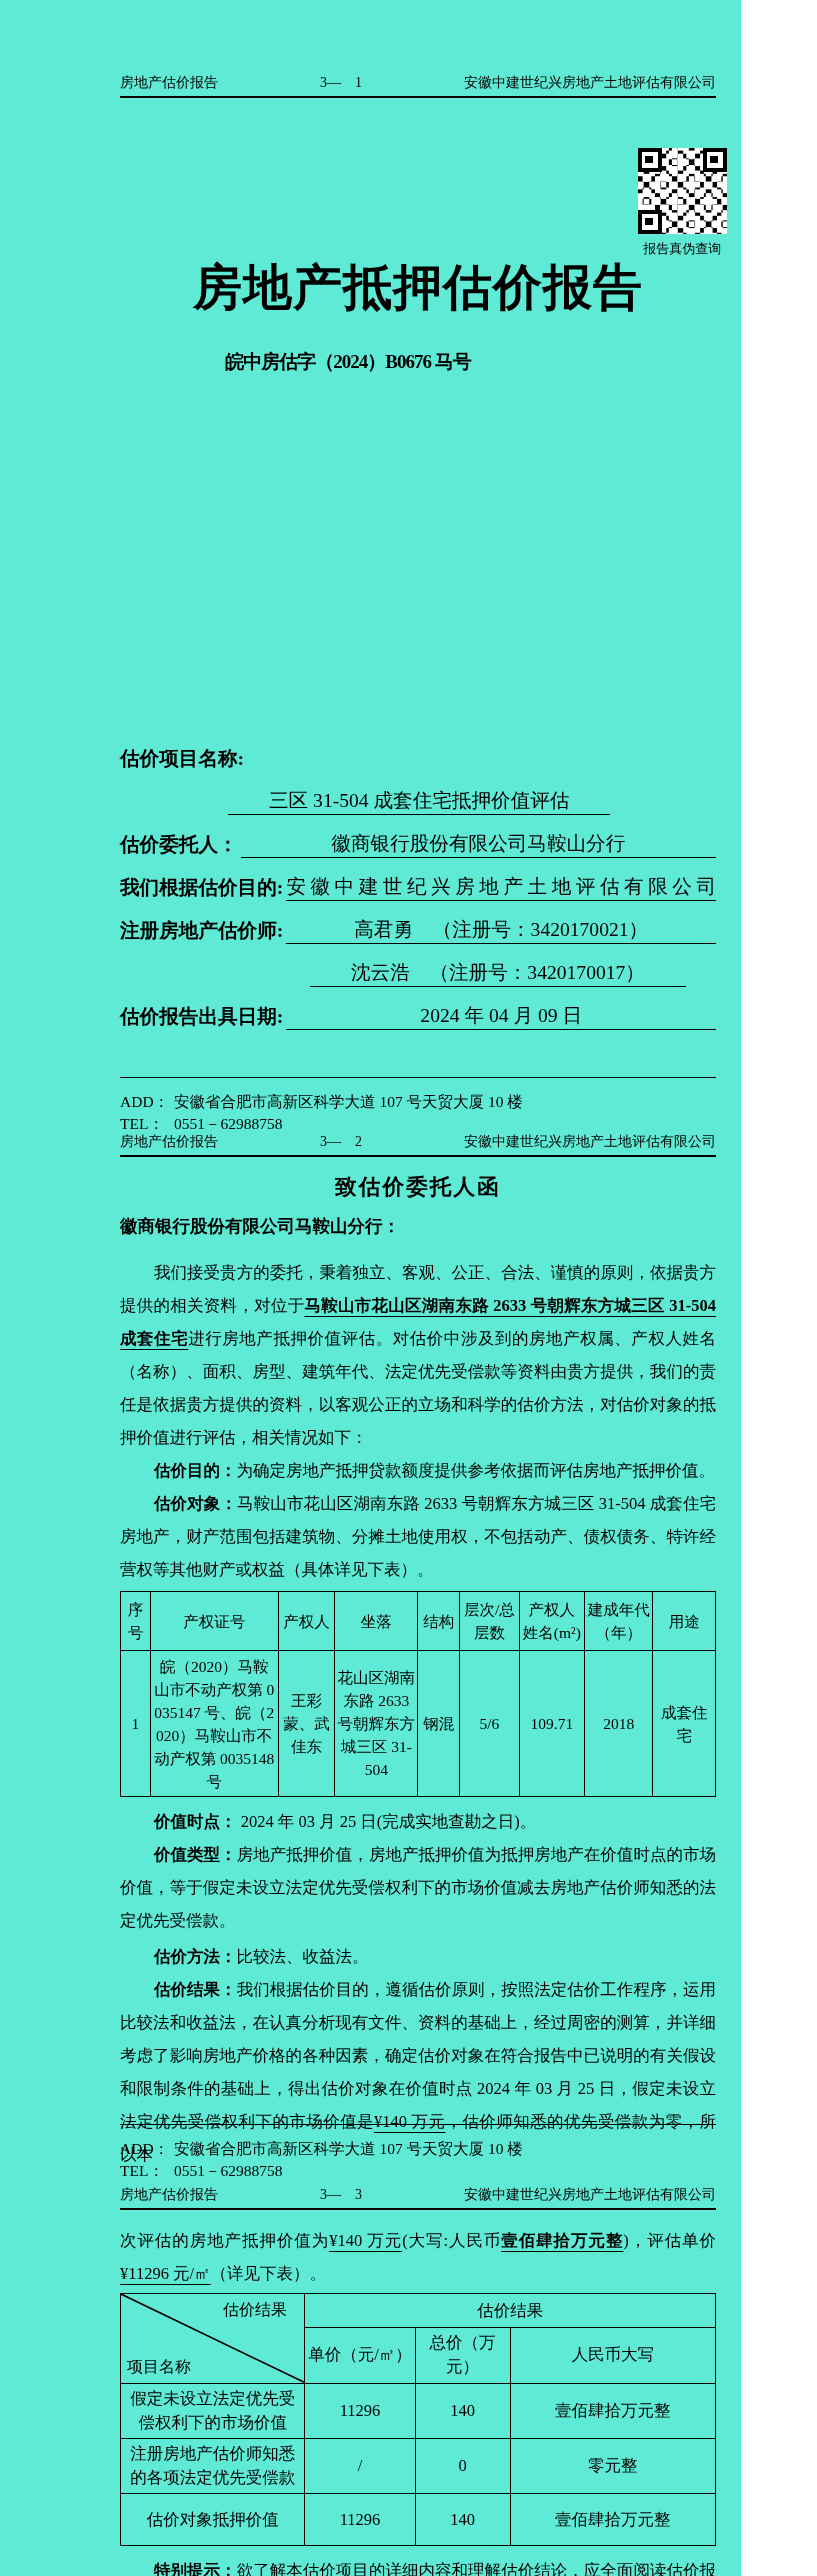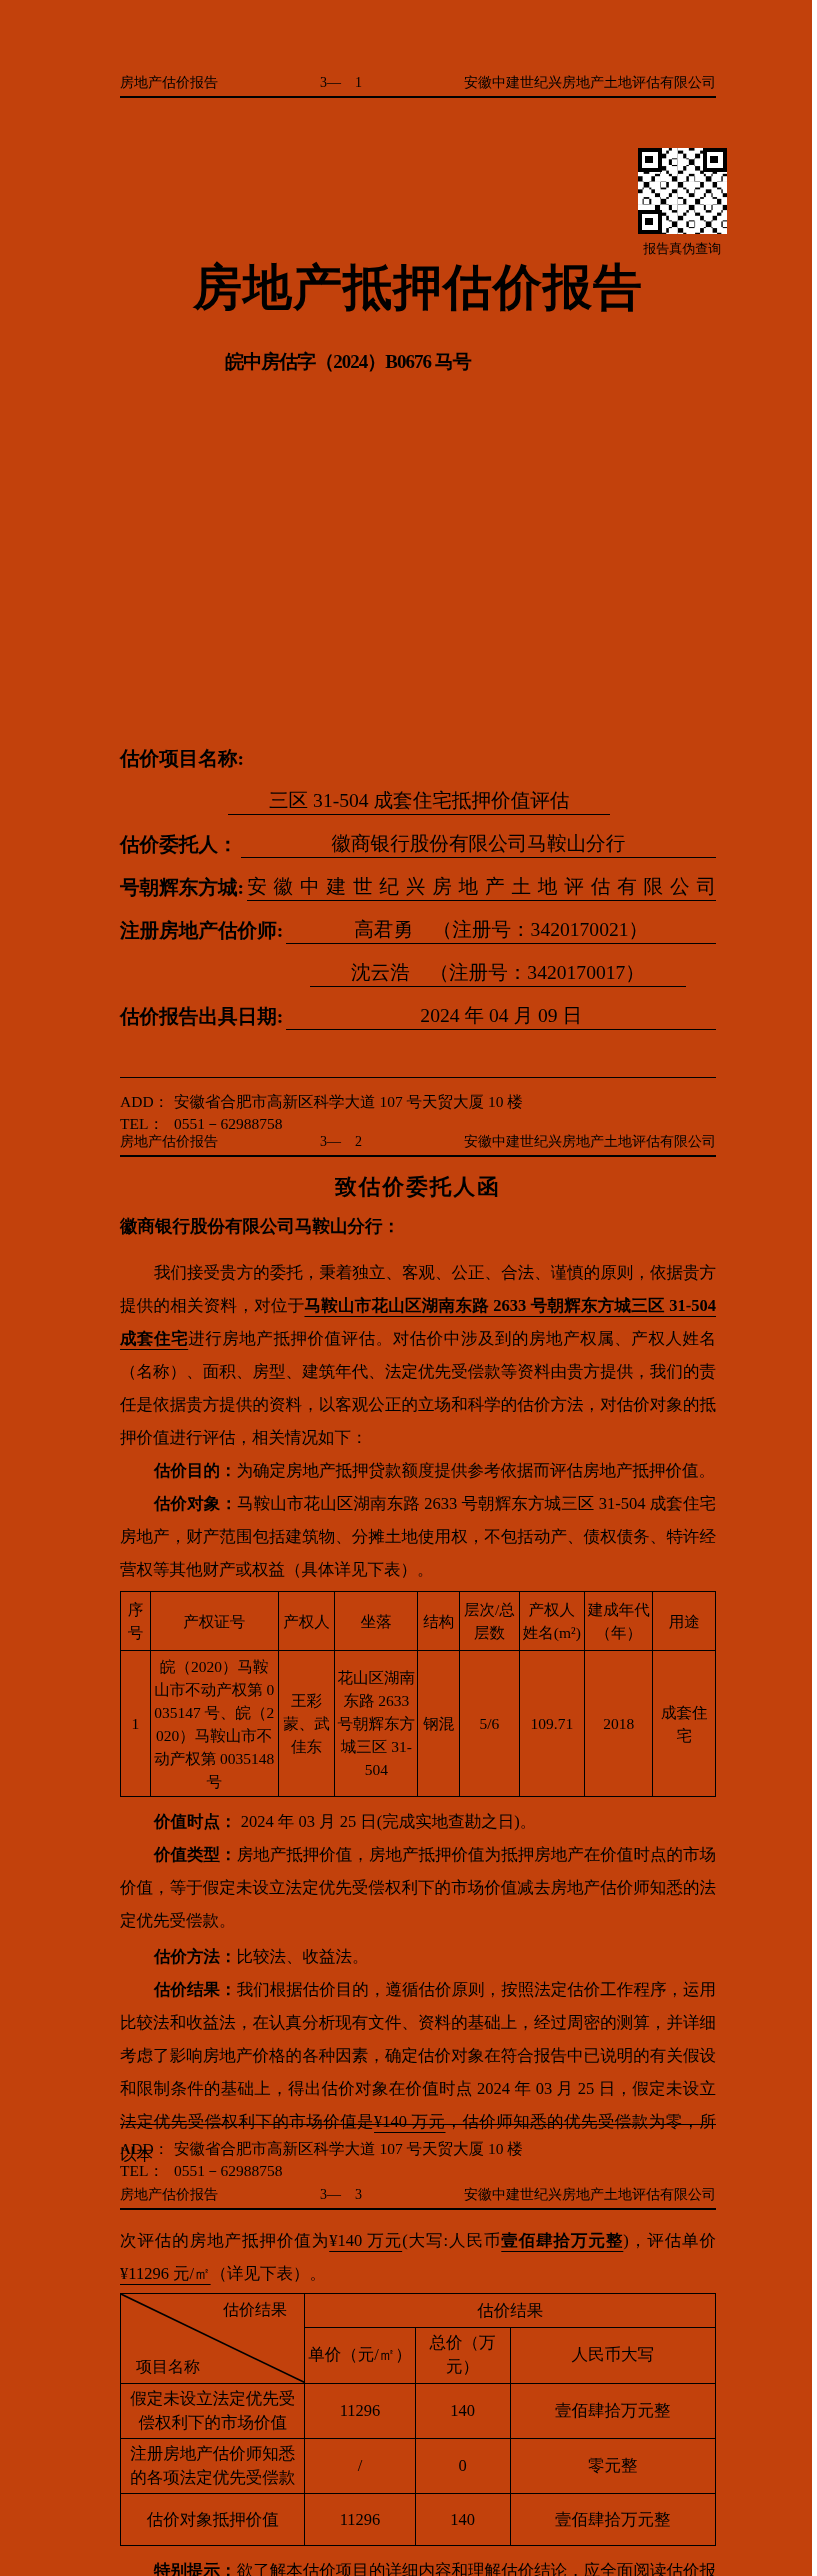--- a/index.html
+++ b/index.html
@@ -1,17 +1,17 @@
 <!DOCTYPE html>
 <html lang="zh" style="font-size:8.2px"><head>
 <meta charset="utf-8">
 <style>
   html,body{margin:0;padding:0;background:#fff;color:#000;}
   body{width:818px;font-family:"Liberation Serif","DejaVu Serif",serif;-webkit-font-smoothing:antialiased;}
-  .page{position:relative;box-sizing:border-box;width:812px;overflow:hidden;background:#c2410c;}
+  .page{position:relative;box-sizing:border-box;width:741px;overflow:hidden;background:#5eead4;}
   .p1{height:1133px;}
   .p2{height:1053px;}
   .p3{height:1114px;}
   .inner{position:relative;margin:0 101px 0 120px;width:596px;}
   
   .page-header{display:flex;justify-content:space-between;align-items:flex-end;
     border-bottom:2.6px solid #000;padding-bottom:5.2px;font-size:14px;line-height:15.5px;}
   .p1 .page-header{padding-top:75px;}
   .p2 .page-header,.p3 .page-header{padding-top:1px;}
   .page-no{white-space:pre;}
@@ -62,21 +62,21 @@
   .t1 .hrow td{height:52px;}
   .t1 .drow td{height:116px;}
   .t2{margin-top:3.1px;}
   .t2 td{font-size:16.5px;line-height:24px;}
   .t2 .h1 td{height:27px;}
   .t2 .h2 td{height:30px;}
   .t2 .dr td{height:45px;}
   .diag{position:relative;padding:0;}
   .diag svg{position:absolute;left:0;top:0;width:100%;height:100%;display:block;}
   .dt{position:absolute;top:7.2px;right:17.5px;font-size:16px;line-height:18.5px;}
-  .db{position:absolute;bottom:6.2px;left:15px;font-size:16px;line-height:18.5px;}
+  .db{position:absolute;bottom:6.2px;left:6px;font-size:16px;line-height:18.5px;}
   .mt16{margin-top:8.2px;}
 </style>
 </head>
 <body>
 
 <div class="page p1">
   <div class="inner">
     <div class="page-header">
       <span>房地产估价报告</span>
       <span class="page-no">3—    1</span>
@@ -100,21 +100,21 @@
         <span class="flabel">估价项目名称:</span>
       </div>
       <div class="frow">
         <span class="fval fit ind1">三区 31-504 成套住宅抵押价值评估</span>
       </div>
       <div class="frow">
         <span class="flabel">估价委托人：</span>
         <span class="fval grow center">徽商银行股份有限公司马鞍山分行</span>
       </div>
       <div class="frow">
-        <span class="flabel">号朝辉东方城:</span>
+        <span class="flabel">我们根据估价目的:</span>
         <span class="fval grow stretch">安徽中建世纪兴房地产土地评估有限公司</span>
       </div>
       <div class="frow">
         <span class="flabel">注册房地产估价师:</span>
         <span class="fval grow center">高君勇　（注册号：3420170021）</span>
       </div>
       <div class="frow">
         <span class="fval fit ind2">沈云浩　（注册号：3420170017）</span>
       </div>
       <div class="frow">

